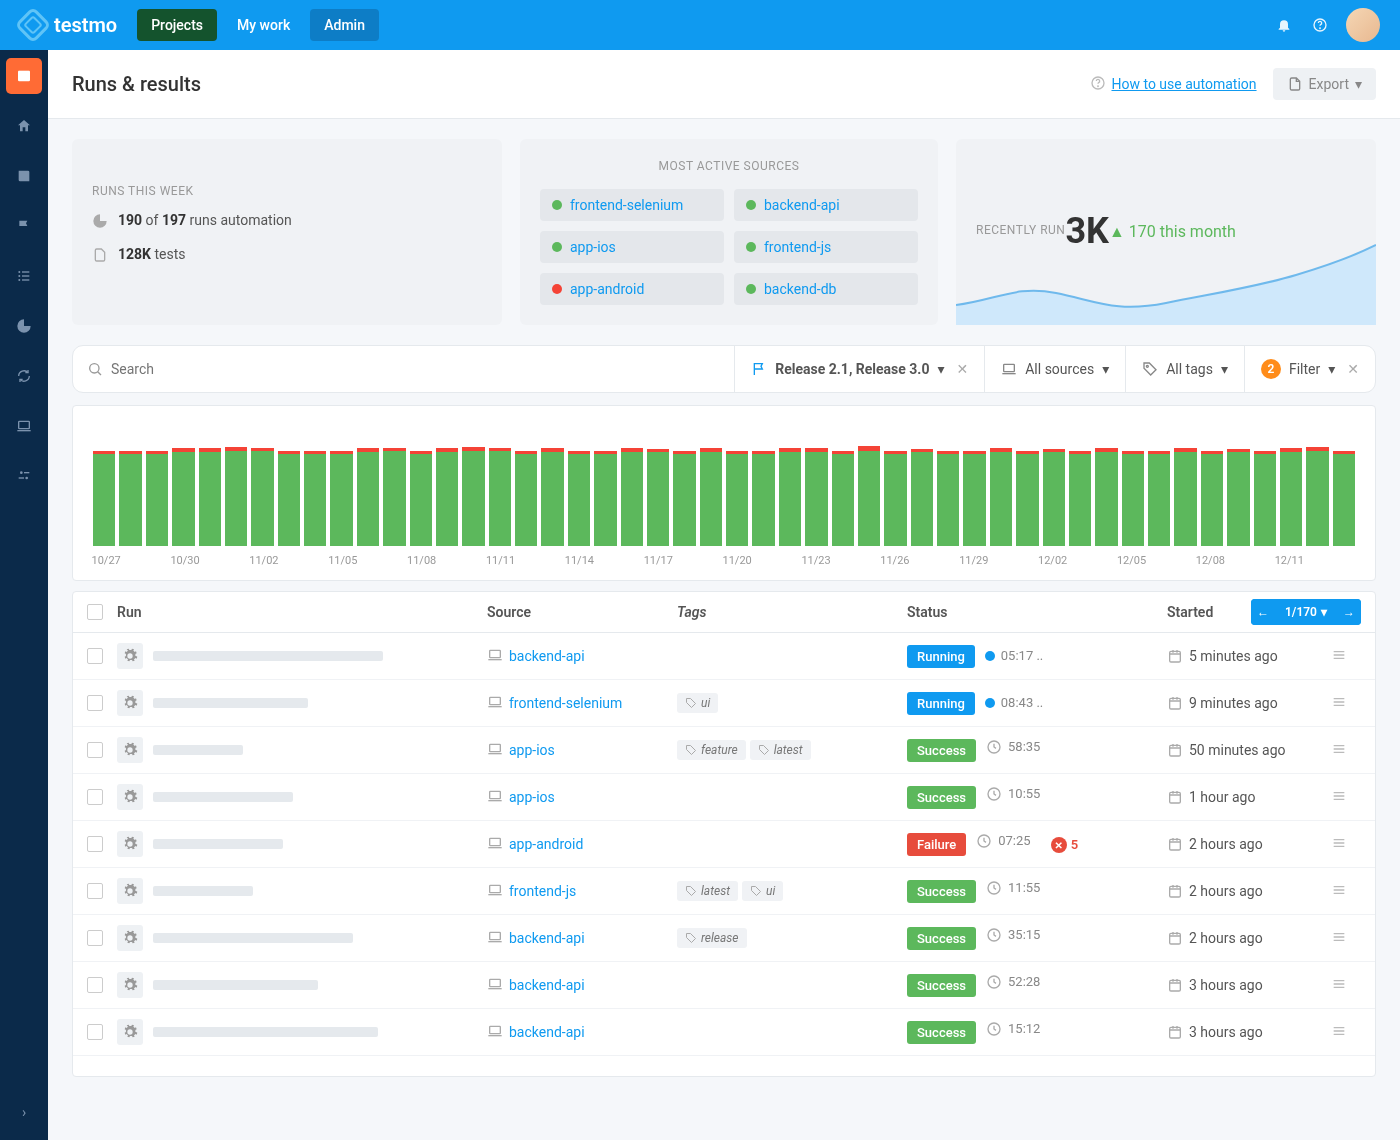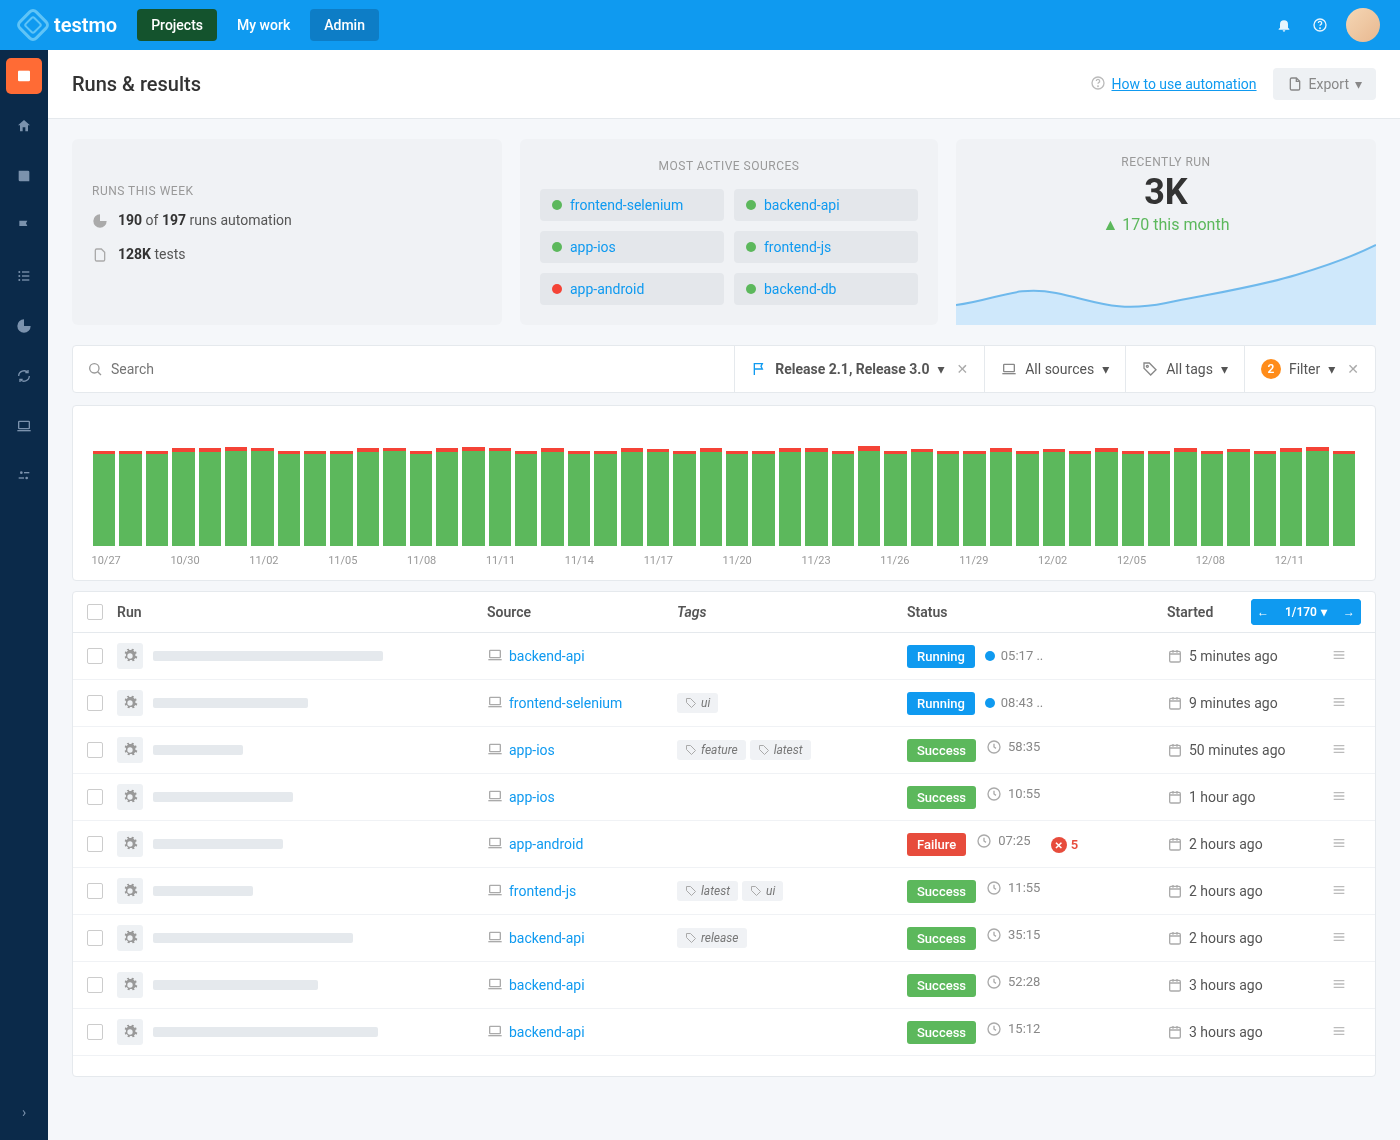--- a/index.html
+++ b/index.html
@@ -51,28 +51,28 @@
 .stat-row b { color:#333; }
 .stat-icon { color:#aaa; flex-shrink:0; margin-top:1px; }
 
 .card2 { flex:1; }
 .card2-title { text-align:center; font-size:12px; color:#999; letter-spacing:0.5px; margin-bottom:16px; }
 .sources-grid { display:grid; grid-template-columns:1fr 1fr; gap:10px; }
 .source-pill { background:#e4e7eb; border-radius:4px; padding:8px 12px; display:flex; align-items:center; gap:8px; cursor:pointer; }
 .source-dot { width:10px; height:10px; border-radius:50%; }
 .source-pill a { color:#0f9af0; text-decoration:none; }
 
-.card3 { flex:0 0 420px; position:relative; display:flex; flex-direction:column; align-items:center; padding-top:16px; }
+.card3 { flex:0 0 420px; position:relative; display:flex; flex-direction:row; align-items:center; padding-top:16px; }
 .card3-title { font-size:12px; color:#999; letter-spacing:0.5px; }
 .card3-num { font-size:36px; font-weight:700; color:#333; margin-top:2px; }
 .card3-trend { font-size:16px; color:#5cb85c; margin-top:2px; }
 .spark { position:absolute; bottom:0; left:0; right:0; height:90px; }
 
 
-.filterbar { margin:0 24px; display:flex; background:#fff; border:1px solid #e5e9ed; border-radius:4px; }
+.filterbar { margin:0 24px; display:flex; background:#fff; border:1px solid #e5e9ed; border-radius:11px; }
 .searchbox { flex:1; display:flex; align-items:center; padding:0 14px; height:46px; }
 .searchbox input { border:none; outline:none; flex:1; font-size:14px; margin-left:8px; }
 .fcell { border-left:1px solid #e5e9ed; padding:0 16px; display:flex; align-items:center; gap:8px; color:#555; cursor:pointer; white-space:nowrap; }
 .fcell .x { color:#aaa; margin-left:4px; }
 .filter-count { background:#ff8c1a; color:#fff; width:20px; height:20px; border-radius:50%; display:inline-flex; align-items:center; justify-content:center; font-size:12px; font-weight:600; }
 
 
 .chartbox { margin:12px 24px 0; background:#fff; border:1px solid #e5e9ed; border-radius:4px; padding:20px 20px 10px; }
 .bars { display:flex; align-items:flex-end; gap:4px; height:120px; }
 .bar { flex:1; display:flex; flex-direction:column; justify-content:flex-end; }

